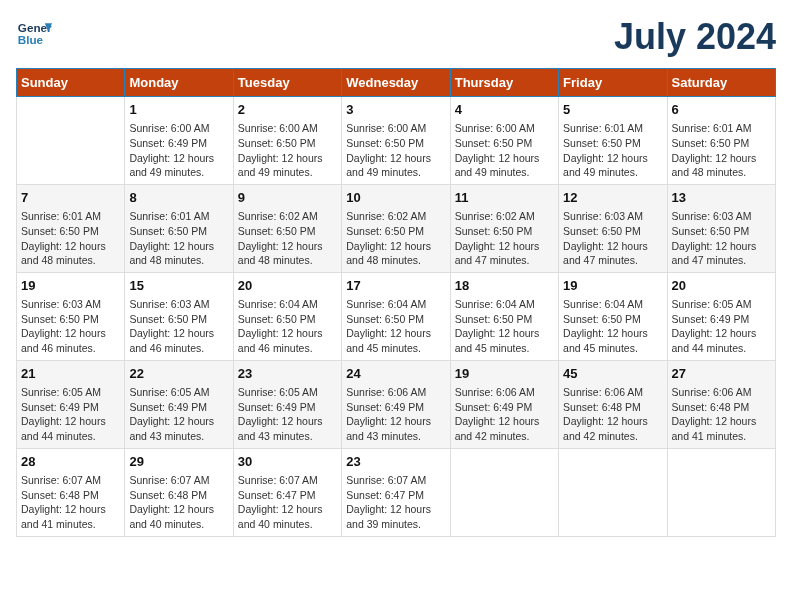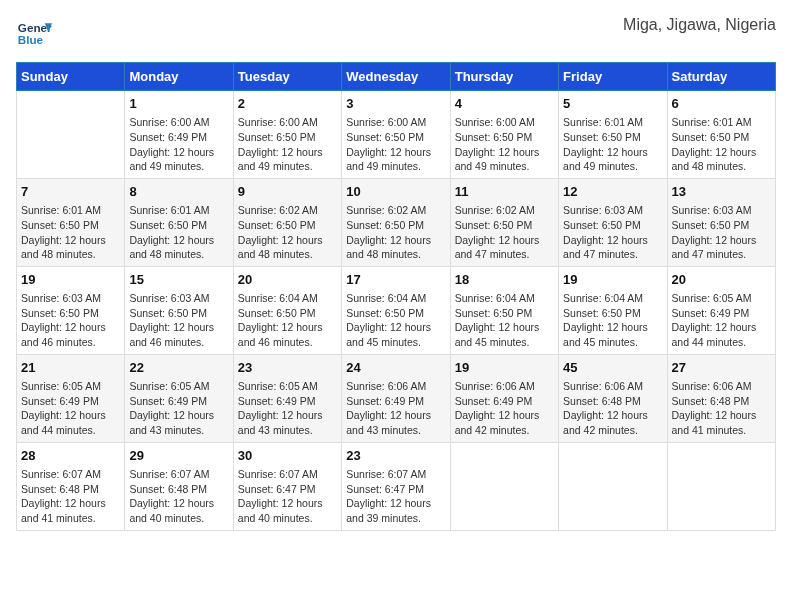--- a/index.html
+++ b/index.html
@@ -36,21 +36,21 @@
     .subtitle {
       font-size: 16px;
       color: #444;
     }
     table {
       width: 100%;
       border-collapse: collapse;
       font-size: 11px;
     }
     thead tr th {
-      background: #1d4ed8;
+      background: #c2410c;
       color: #fff;
       padding: 6px 4px;
       text-align: left;
       font-size: 13px;
       font-weight: bold;
       border: 1px solid #2980b9;
     }
     tbody tr {
       border-bottom: 1px solid #ccc;
     }
@@ -79,21 +79,21 @@
 
 <div class="header">
   <div class="logo">
     <svg class="logo-icon" viewBox="0 0 40 40">
       <text x="2" y="18" font-size="13" font-weight="bold" fill="#1a3a5c">General</text>
       <text x="2" y="31" font-size="13" font-weight="bold" fill="#2980b9">Blue</text>
       <polygon points="32,8 40,8 36,18" fill="#2980b9"></polygon>
     </svg>
   </div>
   <div class="title-block">
-    <div class="subtitle">Miga, Jigawa, Nigeria</div>
+    <div class="main-title">July 2024</div>
   </div>
 </div>
 
 <table>
   <thead>
     <tr>
     <th>Sunday</th>
         <th>Monday</th>
         <th>Tuesday</th>
         <th>Wednesday</th>

